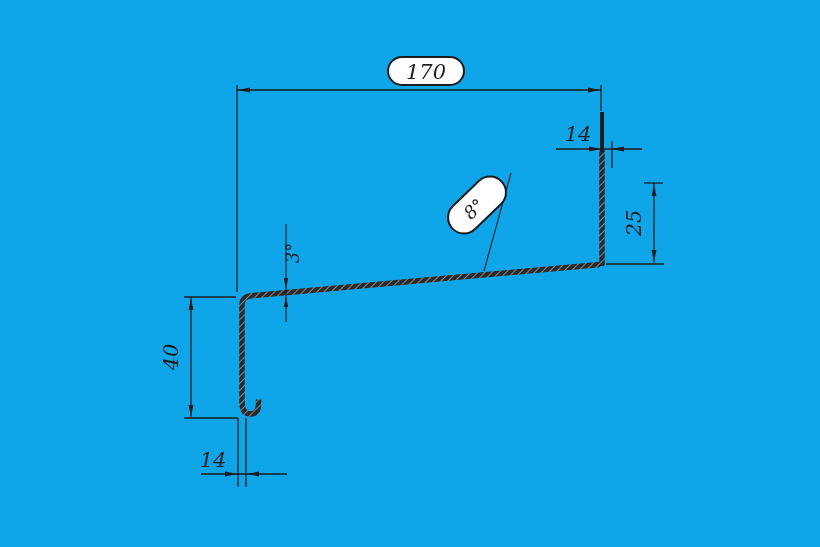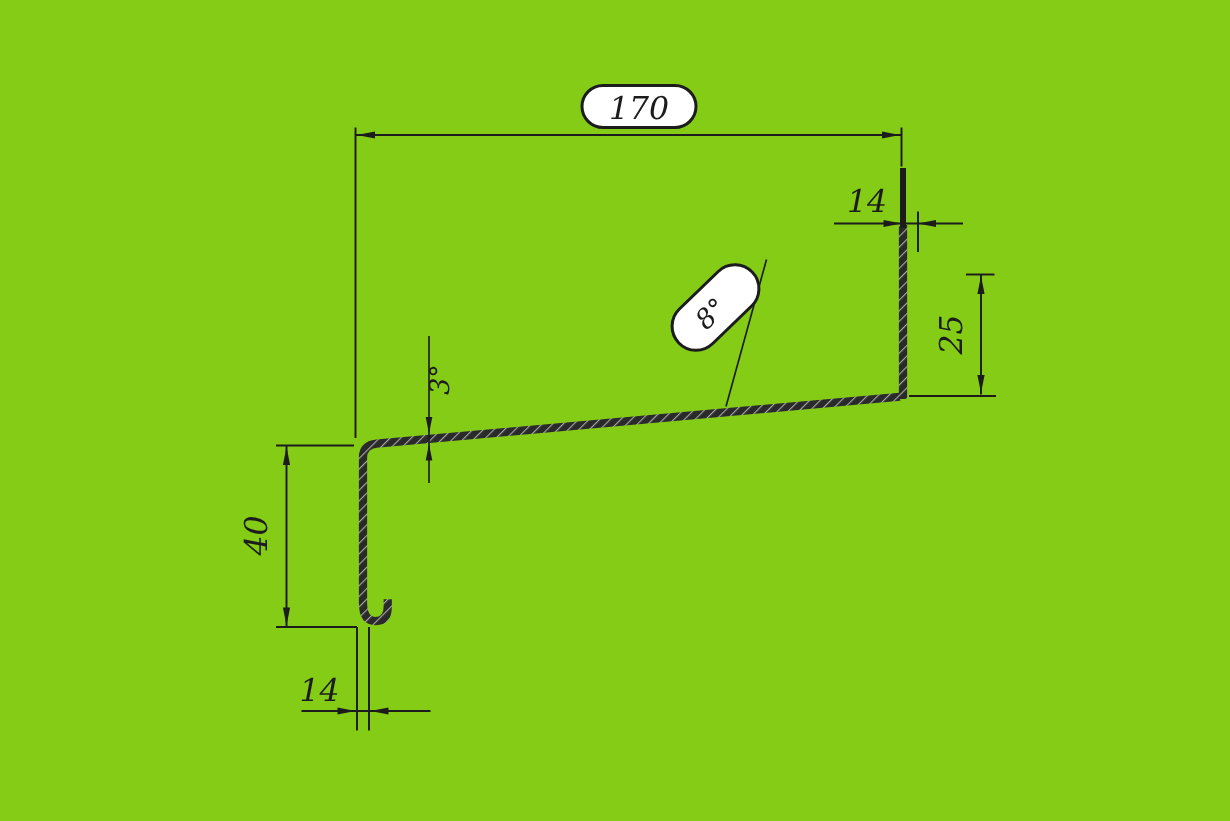--- a/index.html
+++ b/index.html
@@ -7,21 +7,21 @@
     padding: 0;
     width: 820px;
     height: 547px;
     background: #ffffff;
     overflow: hidden;
   }
   .canvas-wrap {
     position: relative;
     width: 820px;
     height: 547px;
-    background: #84cc16;
+    background: #0ea5e9;
   }
   svg { display: block; }
   .dim { stroke: #1c1c1c; stroke-width: 1.3; fill: none; }
   .dim-thin { stroke: #1c1c1c; stroke-width: 1.1; fill: none; }
   .arrow { fill: #1c1c1c; stroke: none; }
   .profile { stroke-width: 5.5; fill: none; }
   .profile-solid { stroke: #1c1c1c; stroke-width: 4; fill: none; }
   .bubble { fill: #ffffff; stroke: #1c1c1c; stroke-width: 2; }
   .dim-text {
     font-family: "DejaVu Serif", "Liberation Serif", serif;

